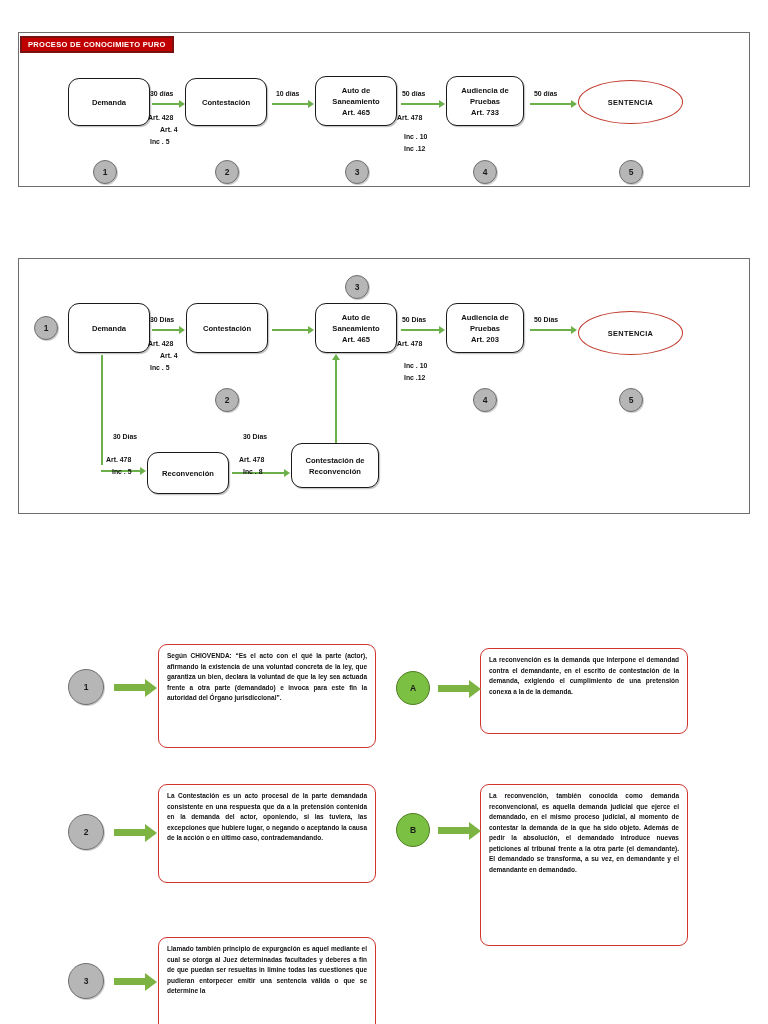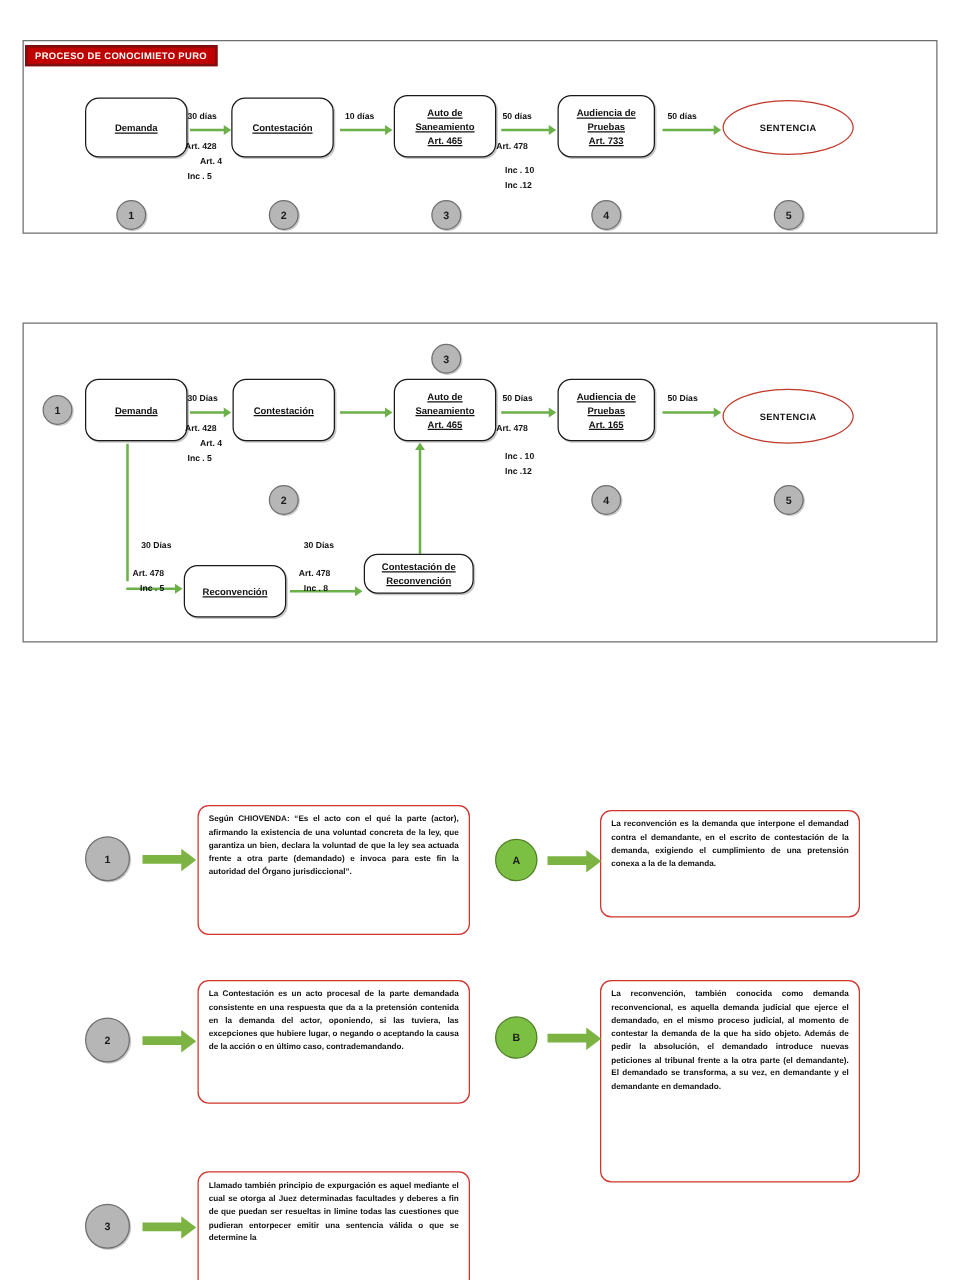--- a/index.html
+++ b/index.html
@@ -50,21 +50,21 @@
     align-items: center;
     justify-content: center;
     font-size: 7.6px;
     color: #111;
     font-weight: 600;
     line-height: 1.45;
     text-align: center;
     box-shadow: 1.2px 1.2px 0 rgba(0,0,0,.22);
     z-index: 4;
   }
-  .pbox span { display:block;text-decoration:underline; }
+  .pbox span { display:block; }
 
   
   .ellipse {
     position: absolute;
     border: 1.4px solid #c0392b;
     border-radius: 50%;
     background: #fff;
     display:flex; align-items:center; justify-content:center;
     font-size: 7.4px; font-weight: bold; color:#111;
     letter-spacing:.3px;
@@ -213,32 +213,32 @@
 
   <div class="pbox" style="left:315px; top:303px; width:82px; height:50px;">
     <span>Auto de</span>
     <span>Saneamiento</span>
     <span>Art.  465</span>
   </div>
 
   <div class="pbox" style="left:446px; top:303px; width:78px; height:50px;">
     <span>Audiencia de</span>
     <span>Pruebas</span>
-    <span>Art. 165</span>
+    <span>Art. 203</span>
   </div>
 
   <div class="ellipse" style="left:578px; top:311px; width:105px; height:44px;">
     <span>SENTENCIA</span>
   </div>
 
   <div class="pbox" style="left:147px; top:452px; width:82px; height:42px;">
     <span>Reconvención</span>
   </div>
 
-  <div class="pbox" style="left:291px; top:443px; width:88px; height:32px;">
+  <div class="pbox" style="left:291px; top:443px; width:88px; height:45px;">
     <span>Contestación de</span>
     <span>Reconvención</span>
   </div>
 
   <div class="harrow" style="left:152px; top:329px; width:28px;"></div>
   <div class="harrow" style="left:272px; top:329px; width:37px;"></div>
   <div class="harrow" style="left:401px; top:329px; width:39px;"></div>
   <div class="harrow" style="left:530px; top:329px; width:42px;"></div>
 
   <div class="vline" style="left:101px; top:355px; height:110px;"></div>

